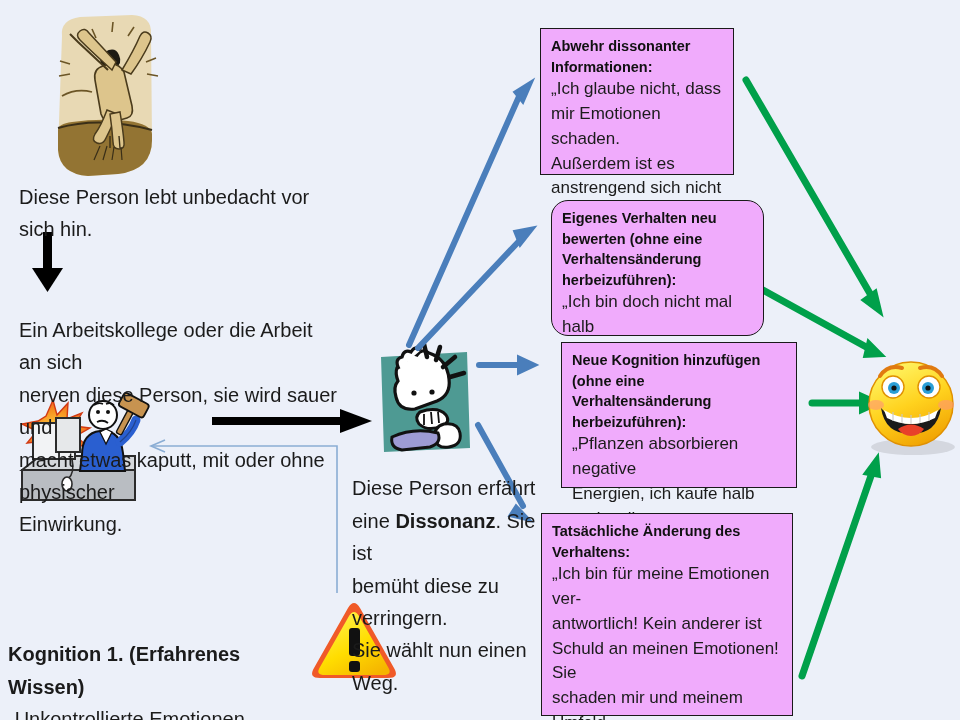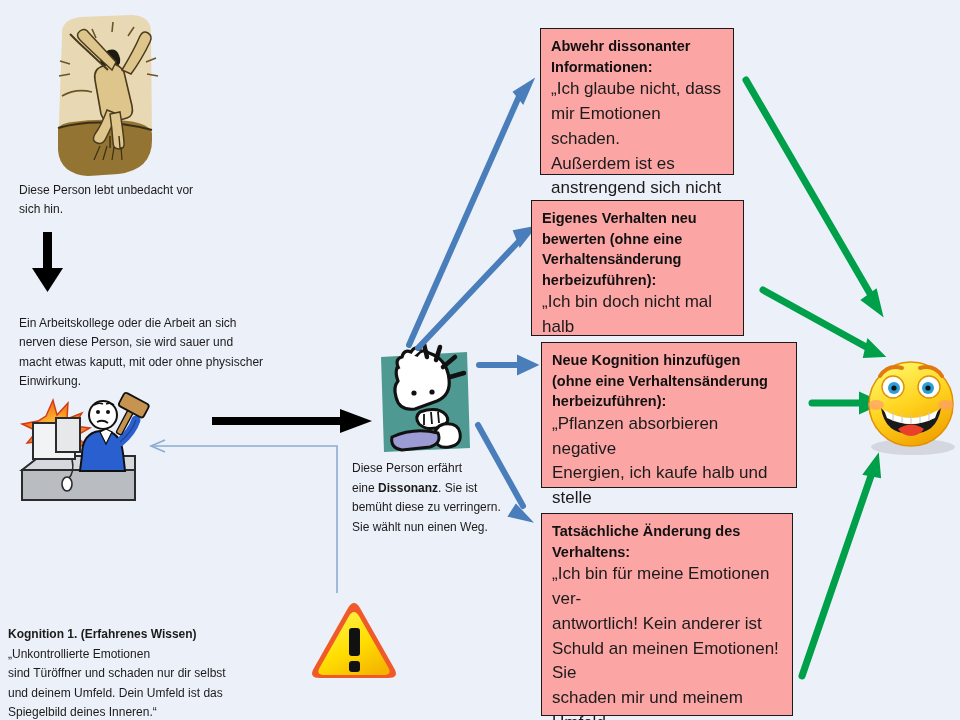--- a/index.html
+++ b/index.html
@@ -9,32 +9,32 @@
     font-family:"Liberation Sans", sans-serif;
     color:#1a1a1a;
     overflow:hidden;
     position:relative;
   }
   #stage{position:absolute;left:0;top:0;width:960px;height:720px;}
   .abs{position:absolute;}
 
   
   .plain-text{
-    font-size:12px;
+    font-size:20px;
     line-height:1.62;
     color:#1b1b1b;
     white-space:pre-line;
   }
   .plain-text b{font-weight:bold;}
 
   
   .opt-box{
     position:absolute;
     border:1.4px solid #1a1a1a;
-    background:#fca5a5;
+    background:#f0abfc;
     box-sizing:border-box;
     padding:7px 9px 25px 10px;
   }
   .opt-title{
     font-weight:bold;
     font-size:14.5px;
     line-height:1.42;
     color:#111;
     white-space:pre-line;
     display:block;
@@ -242,30 +242,30 @@
   <div class="opt-box" style="left:540px;top:28px;width:194px;height:147px;">
     <span class="opt-title">Abwehr dissonanter
 Informationen:</span>
     <span class="opt-body">„Ich glaube nicht, dass
 mir Emotionen schaden.
 Außerdem ist es
 anstrengend sich nicht
 gehen lassen zu können.“</span>
   </div>
 
-  <div class="opt-box" style="left:531px;top:200px;width:213px;height:136px;">
+  <div class="opt-box" style="left:551px;top:200px;width:213px;height:136px;border-radius:17px;">
     <span class="opt-title">Eigenes Verhalten neu
 bewerten (ohne eine
 Verhaltensänderung
 herbeizuführen):</span>
     <span class="opt-body">„Ich bin doch nicht mal halb
 so oft emotional wie Peter.“</span>
   </div>
 
-  <div class="opt-box" style="left:541px;top:342px;width:256px;height:146px;">
+  <div class="opt-box" style="left:561px;top:342px;width:236px;height:146px;">
     <span class="opt-title">Neue Kognition hinzufügen
 (ohne eine Verhaltensänderung
 herbeizuführen):</span>
     <span class="opt-body">„Pflanzen absorbieren negative
 Energien, ich kaufe halb und stelle
 sie mir in die Wohnung, das hilft
 bestimmt.“</span>
   </div>
 
   <div class="opt-box" style="left:541px;top:513px;width:252px;height:203px;">

